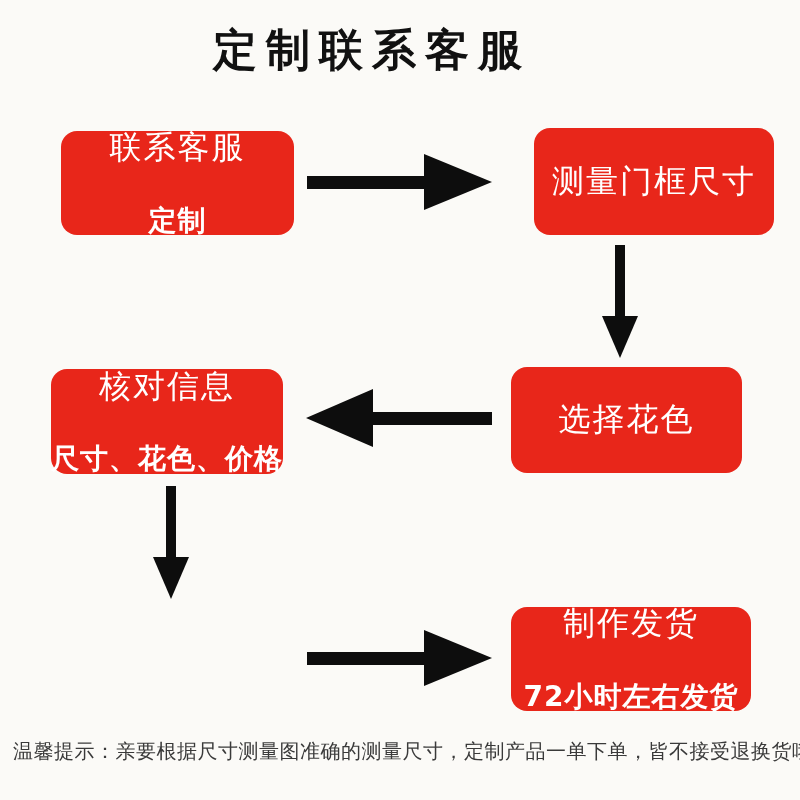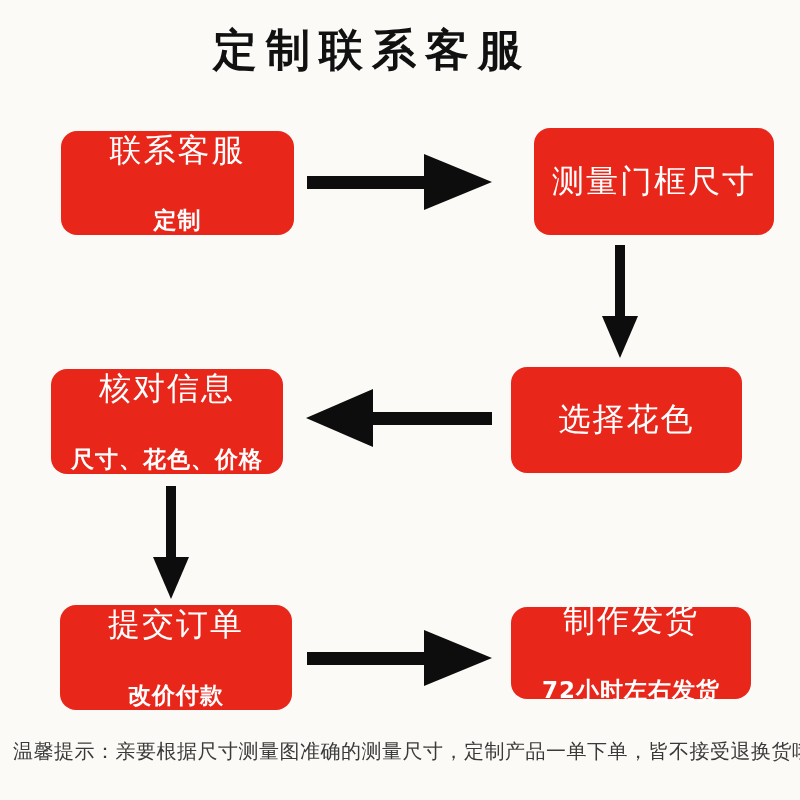--- a/index.html
+++ b/index.html
@@ -43,35 +43,35 @@
     text-align:center;
   }
   .step .step-label{
     font-size:32px;
     font-weight:400;
     letter-spacing:2px;
     line-height:1.05;
     white-space:nowrap;
   }
   .step .step-sub{
-    font-size:23px;
+    font-size:28px;
     font-weight:700;
     letter-spacing:1px;
     line-height:1.05;
     white-space:nowrap;
     margin-top:34px;
   }
   
   .s1{left:61px;top:131px;width:233px;height:104px;}
   .s4{left:51px;top:369px;width:232px;height:105px;}
   .s5{left:60px;top:605px;width:232px;height:105px;}
   
   .s2{left:534px;top:128px;width:240px;height:107px;}
   .s3{left:511px;top:367px;width:231px;height:106px;}
-  .s6{left:511px;top:607px;width:240px;height:92px;}
+  .s6{left:511px;top:607px;width:240px;height:104px;}
 
   .arrow{position:absolute;color:var(--ink);}
   .a1{left:305px;top:153px;}
   .a2{left:602px;top:245px;}
   .a3{left:306px;top:388px;}
   .a4{left:153px;top:486px;}
   .a5{left:305px;top:629px;}
 
   .tip{
     position:absolute;
@@ -101,24 +101,20 @@
 
   <div class="step s3">
     <div class="step-label">选择花色</div>
   </div>
 
   <div class="step s4">
     <div class="step-label">核对信息</div>
     <div class="step-sub">尺寸、花色、价格</div>
   </div>
 
-  <div class="step s5">
-    <div class="step-label">提交订单</div>
-    <div class="step-sub">改价付款</div>
-  </div>
 
   <div class="step s6">
     <div class="step-label">制作发货</div>
     <div class="step-sub">72小时左右发货</div>
   </div>
 
   <svg class="arrow a1" width="187" height="58" viewBox="0 0 187 58" aria-hidden="true">
     <rect x="2" y="23" width="120" height="13" fill="currentColor"></rect>
     <polygon points="119,1 187,29 119,57" fill="currentColor"></polygon>
   </svg>

